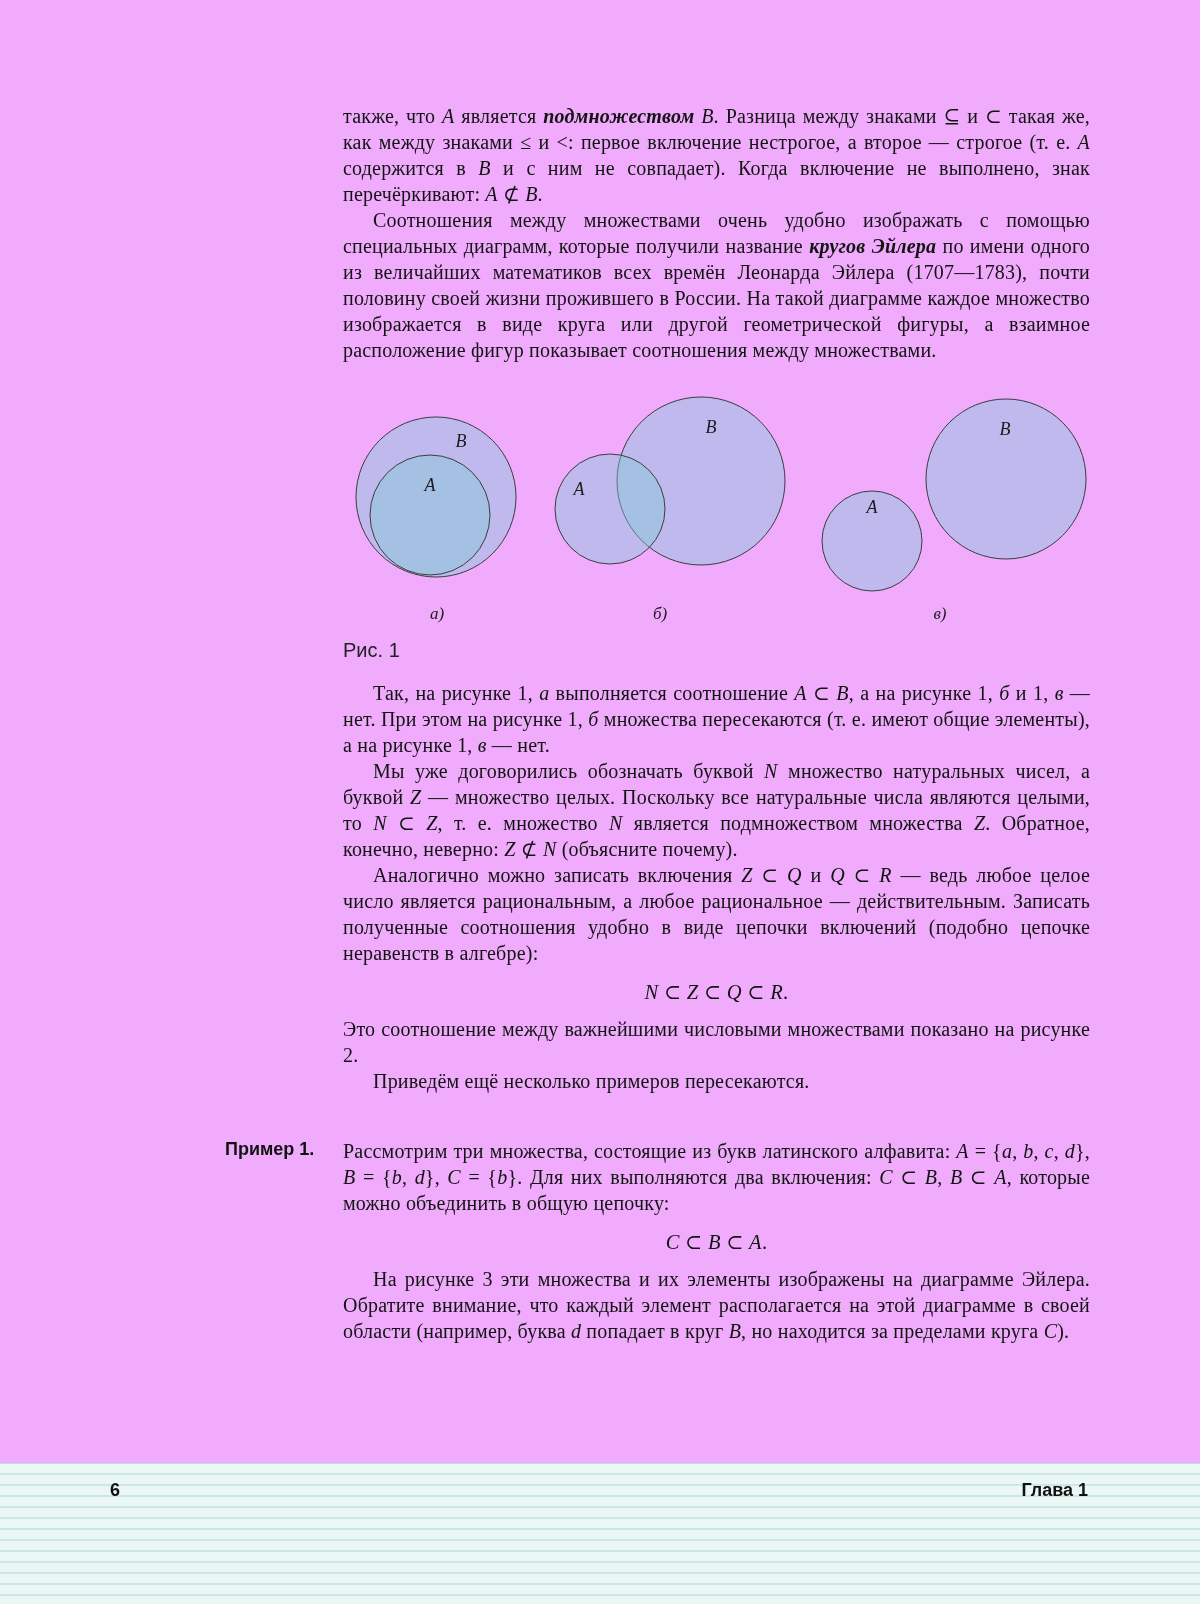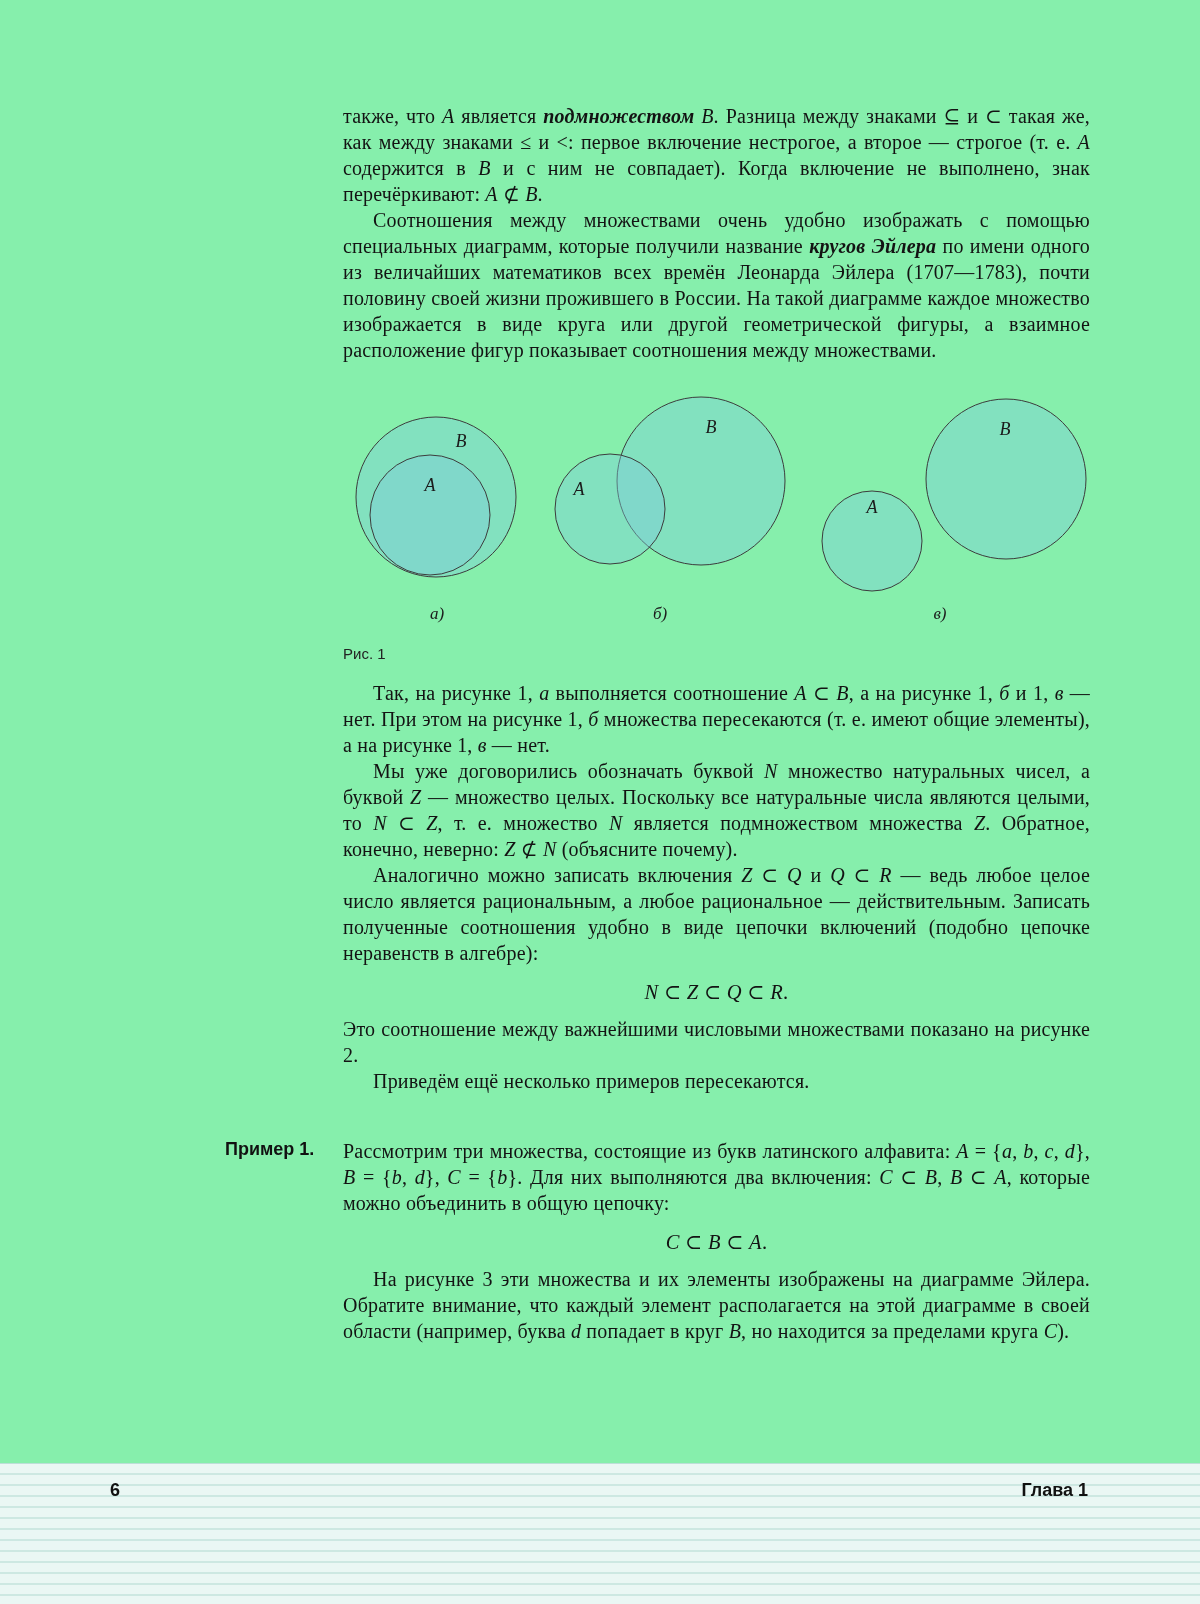--- a/index.html
+++ b/index.html
@@ -1,27 +1,27 @@
 <!DOCTYPE html>
 <html><head>
 <meta charset="utf-8">
 <style>
   html,body{margin:0;padding:0;background:#ffffff;}
   .page{
-    position:relative;width:1200px;height:1604px;background:#86efac;overflow:hidden;
+    position:relative;width:1200px;height:1604px;background:#f0abfc;overflow:hidden;
     font-family:"Liberation Serif","DejaVu Serif",serif;color:#131313;
   }
   .column{position:absolute;left:343px;top:103px;width:747px;}
   p.body{margin:0;font-size:20px;line-height:26px;text-align:justify;letter-spacing:0.2px;}
   p.ind{text-indent:30px;}
   .i{font-style:italic;}
   .bi{font-style:italic;font-weight:bold;}
   .formula{margin:14px 0 12px;text-align:center;font-size:20.5px;letter-spacing:0.3px;}
   .figure{margin:28px 0 4px;}
-  .fig-caption{font-family:"Liberation Sans","DejaVu Sans",sans-serif;font-size:15px;color:#222;margin-top:8px;}
+  .fig-caption{font-family:"Liberation Sans","DejaVu Sans",sans-serif;font-size:20px;color:#222;margin-top:2px;}
   circle.euler{fill:#7fccda;fill-opacity:0.42;stroke:#3c3c3c;stroke-width:1;}
   text.clabel{font-family:"Liberation Serif","DejaVu Serif",serif;font-style:italic;font-size:18px;fill:#1b1b1b;text-anchor:middle;}
   text.slabel{font-family:"Liberation Serif","DejaVu Serif",serif;font-style:italic;font-size:17px;fill:#1b1b1b;text-anchor:middle;}
   .example{position:relative;margin-top:44px;}
   .example-label{
     position:absolute;left:-118px;top:1px;width:114px;
     font-family:"Liberation Sans","DejaVu Sans",sans-serif;font-weight:bold;font-size:18px;color:#111;
   }
   .footer{
     position:absolute;left:0;bottom:0;width:1200px;height:140px;

